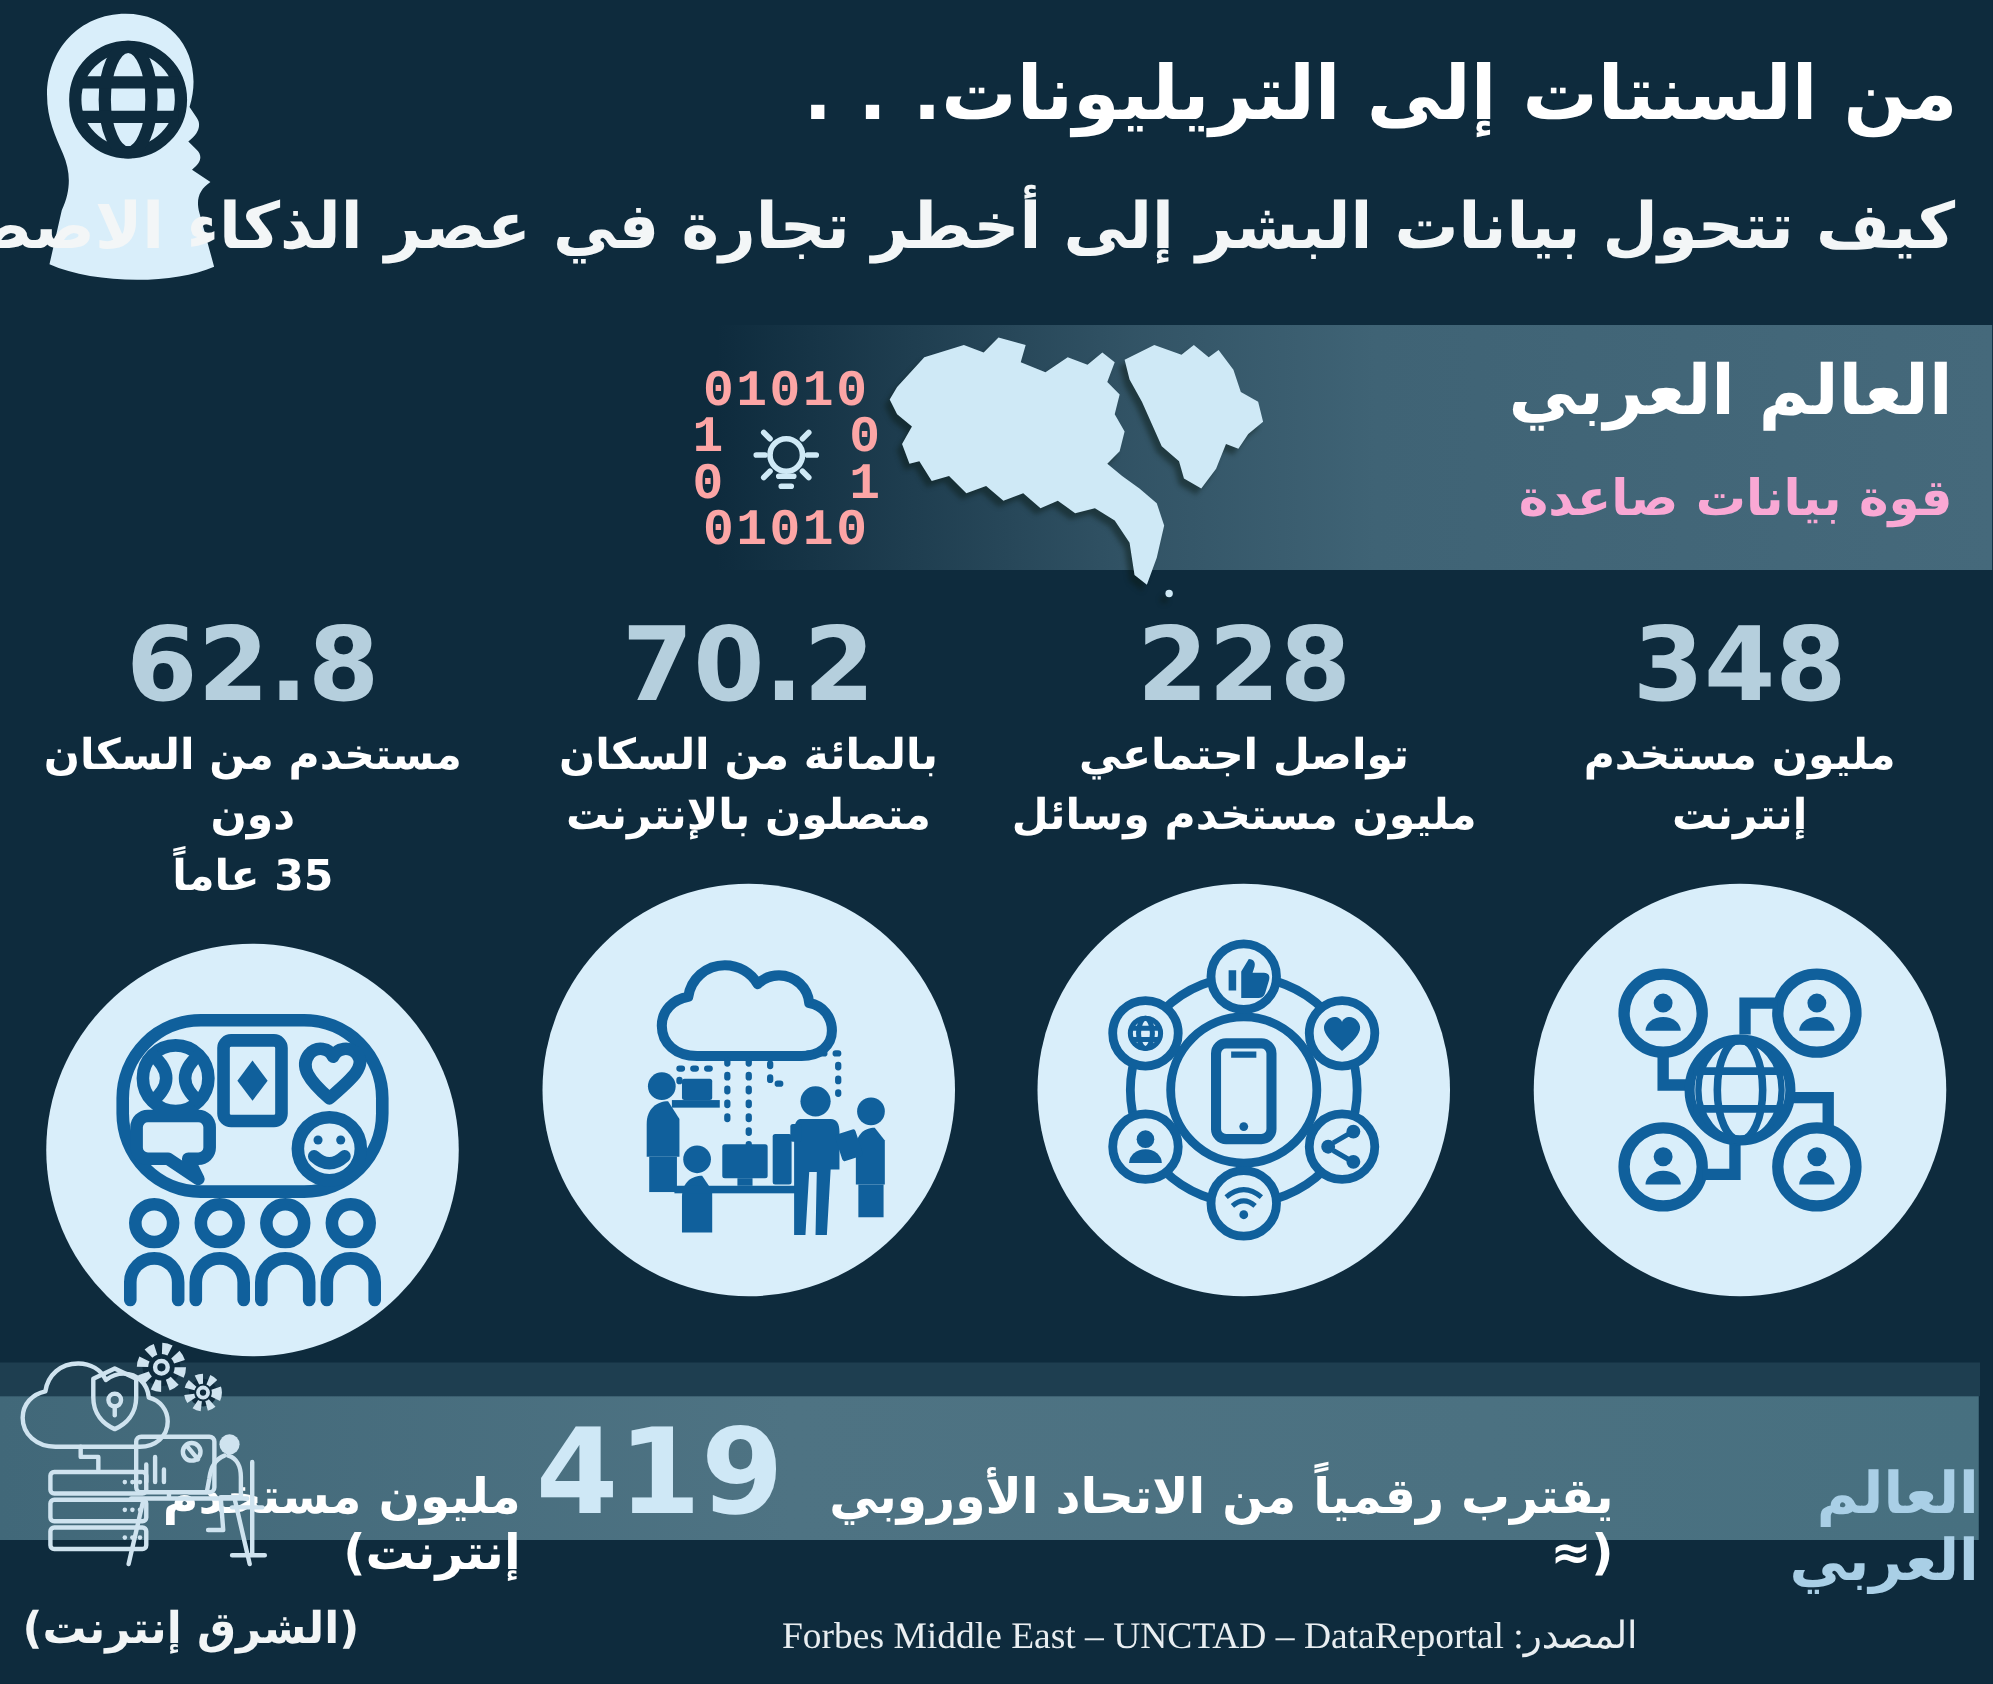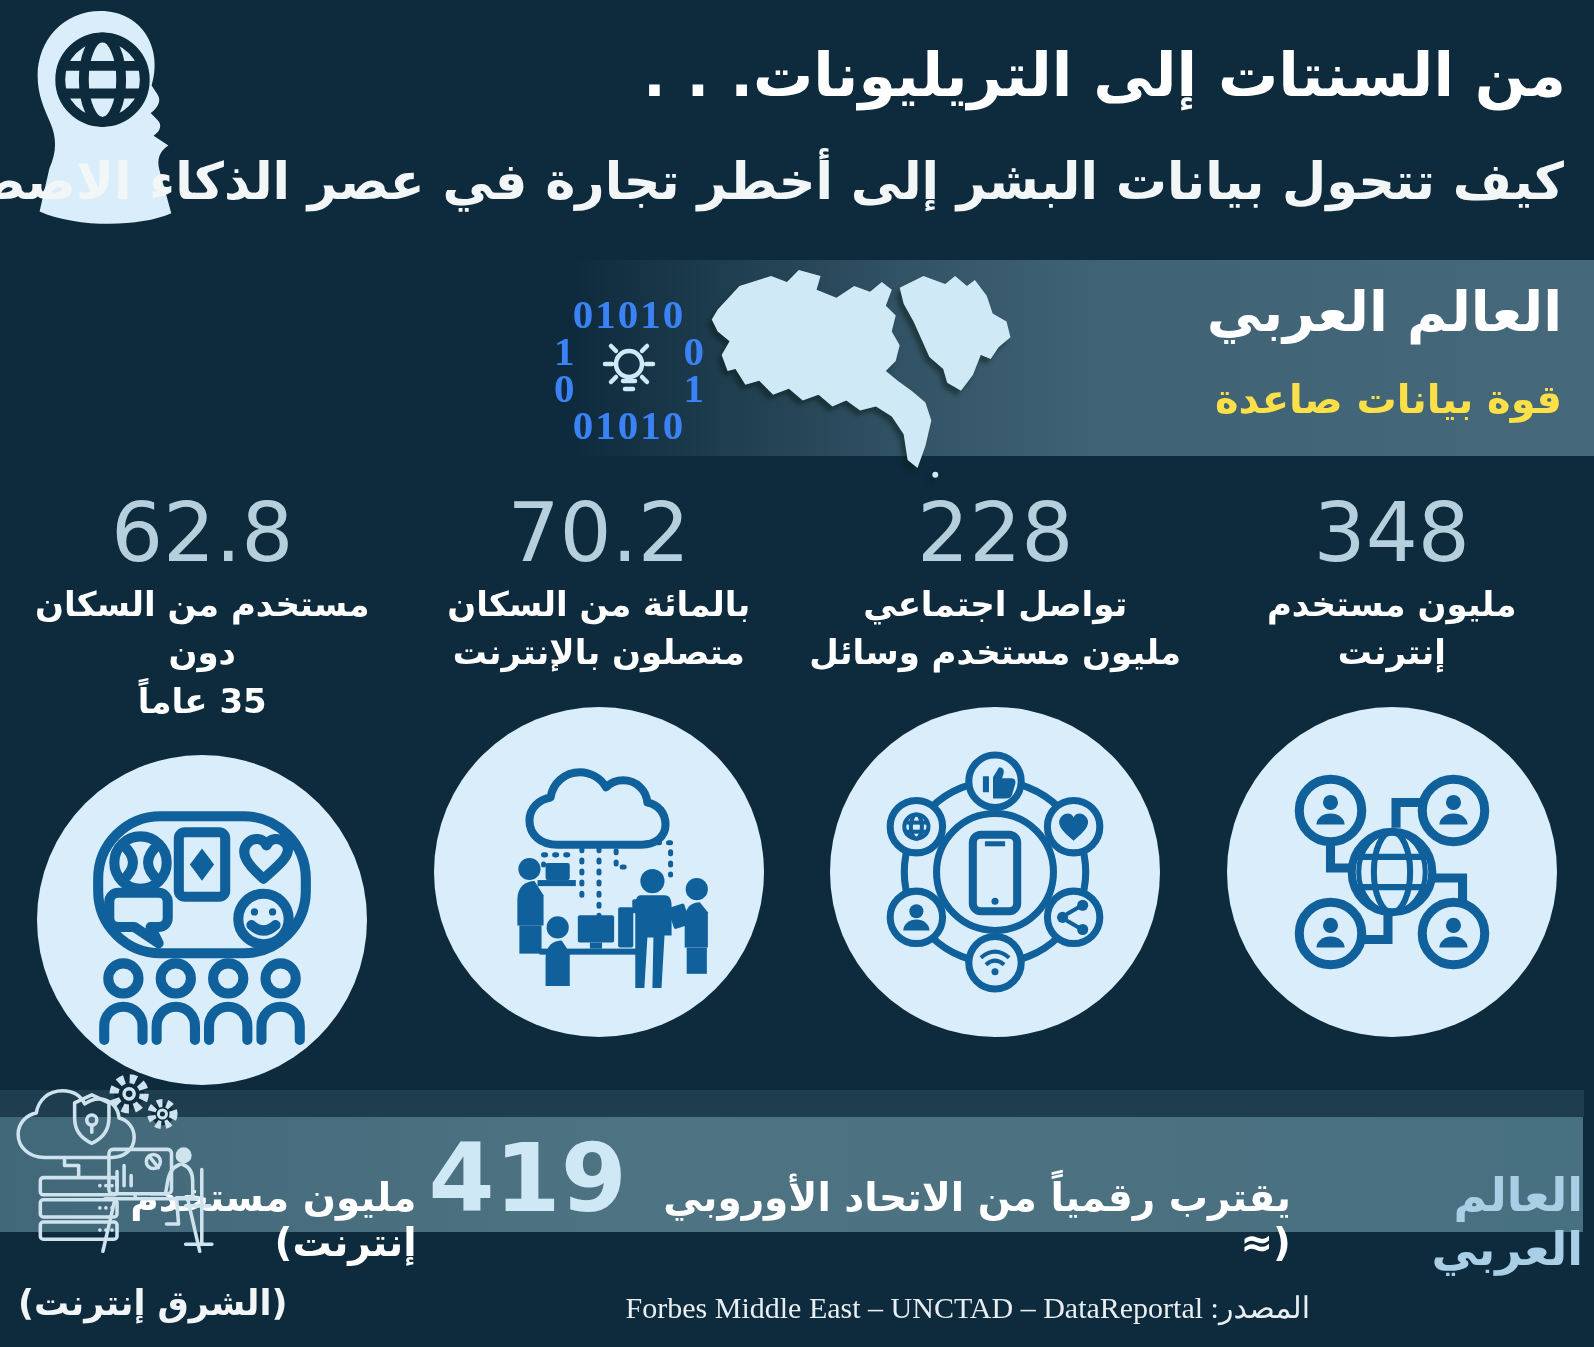--- a/index.html
+++ b/index.html
@@ -15,35 +15,35 @@
   .head-icon{position:absolute;left:16px;top:6px;width:172px;height:228px;}
   .main-title{position:absolute;right:28px;top:40px;font-size:60px;font-weight:bold;
     color:#ffffff;direction:rtl;white-space:nowrap;}
   .main-subtitle{position:absolute;right:30px;top:152px;font-size:51px;font-weight:bold;
     color:#f3f6f7;direction:rtl;white-space:nowrap;}
 
   
   .region-title{position:absolute;right:32px;top:280px;font-size:55px;font-weight:bold;
     color:#ffffff;direction:rtl;}
   .region-subtitle{position:absolute;right:32px;top:376px;font-size:40px;font-weight:bold;
-    color:#fde047;direction:rtl;}
-
-  .binary{position:absolute;left:550px;top:296px;width:158px;color:#3b82f6;
-    font-family:Liberation Serif, serif;font-weight:bold;font-size:41px;line-height:37px;}
+    color:#f9a8d4;direction:rtl;}
+
+  .binary{position:absolute;left:550px;top:296px;width:158px;color:#fca5a5;
+    font-family:Liberation Mono, monospace;font-weight:bold;font-size:41px;line-height:37px;}
   .binary .row{letter-spacing:2px;text-align:center;}
   .binary .row.split{display:flex;justify-content:space-between;padding:0 4px;letter-spacing:0;}
   .bulb{position:absolute;left:47px;top:41px;width:64px;height:64px;}
 
   .map-svg{position:absolute;left:688px;top:252px;width:366px;height:228px;
     filter:drop-shadow(-4px 5px 2px rgba(8,24,18,.45));}
 
   
   .stats{position:absolute;left:4px;right:4px;top:490px;display:flex;direction:rtl;}
   .stat{flex:1;text-align:center;}
-  .stat-number{font-size:82px;font-weight:normal;color:#b5cfdd;line-height:1.05;text-align:center;}
+  .stat-number{font-size:82px;font-weight:bold;color:#b5cfdd;line-height:1.05;text-align:center;}
   .stat-label{margin-top:4px;font-size:34px;font-weight:bold;color:#ffffff;line-height:1.42;}
   .stat-circle{width:330px;height:330px;border-radius:50%;background:#d9eefa;
     margin:30px auto 0;display:flex;align-items:center;justify-content:center;}
   .stat-circle svg{width:252px;height:252px;}
 
   
   .strip-top{position:absolute;left:0;right:10px;top:1090px;height:27px;background:#1e3e50;}
   .bottom-band{position:absolute;left:0;right:11px;top:1117px;height:115px;
     background:linear-gradient(90deg,#416879 0%,#4e7383 40%,#4b7181 75%,#477080 100%);}
   .banner{position:absolute;left:0;right:11px;top:1117px;height:115px;display:flex;

